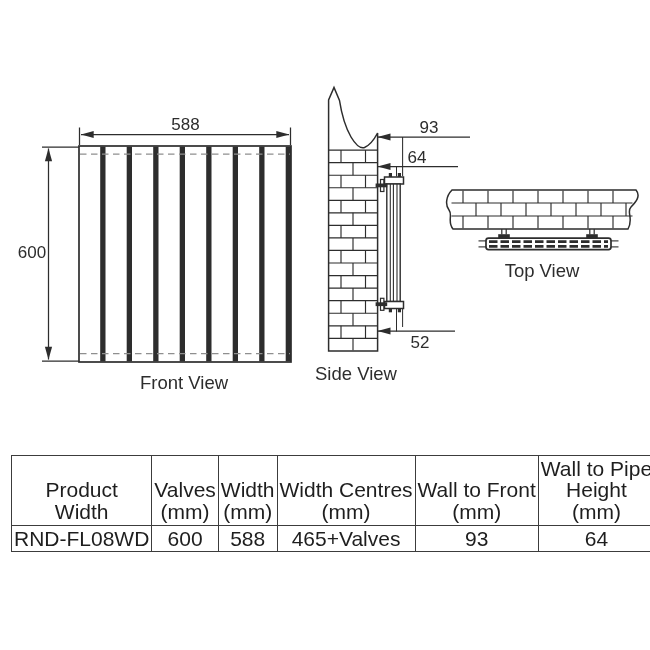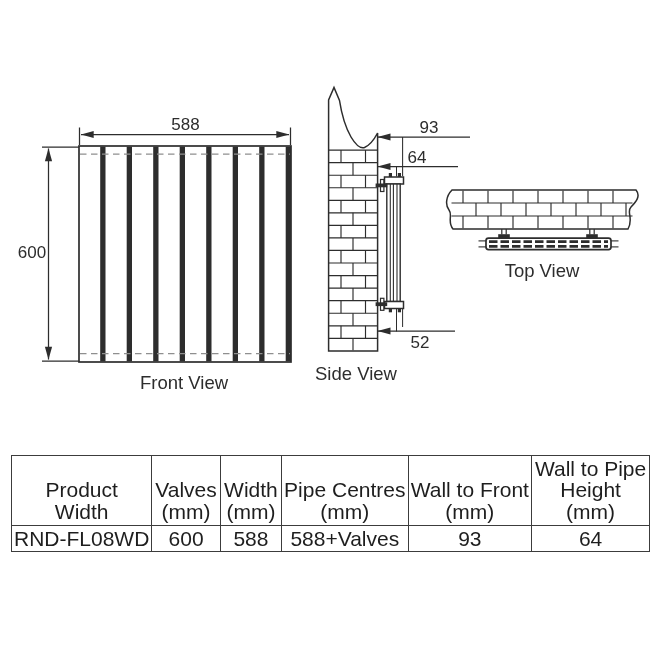--- a/index.html
+++ b/index.html
@@ -223,36 +223,36 @@
         </th>
         <th>
           <span>Valves</span>
           <span>(mm)</span>
         </th>
         <th>
           <span>Width</span>
           <span>(mm)</span>
         </th>
         <th>
-          <span>Pipe Centres</span>
+          <span>Width Centres</span>
           <span>(mm)</span>
         </th>
         <th>
           <span>Wall to Front</span>
           <span>(mm)</span>
         </th>
         <th>
           <span>Wall to Pipe</span>
           <span>Height</span>
           <span>(mm)</span>
         </th>
       </tr>
       <tr>
         <td>RND-FL08WD</td>
         <td>600</td>
         <td>588</td>
-        <td>588+Valves</td>
+        <td>465+Valves</td>
         <td>93</td>
         <td>64</td>
       </tr>
     </tbody>
   </table>
 </div>
 
 </body></html>

